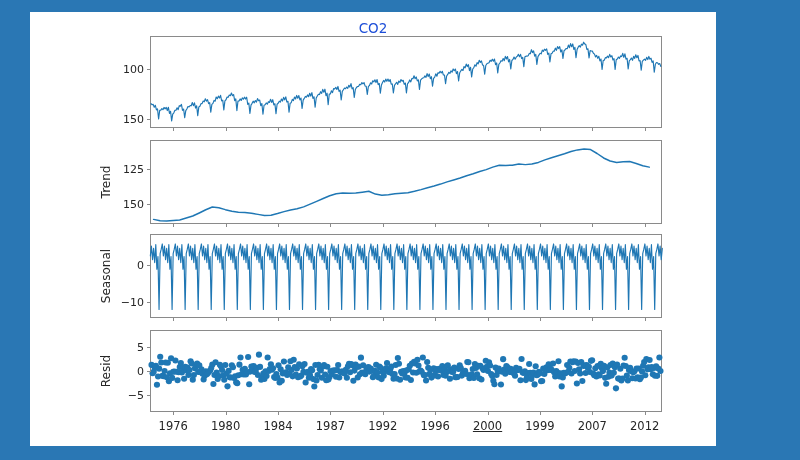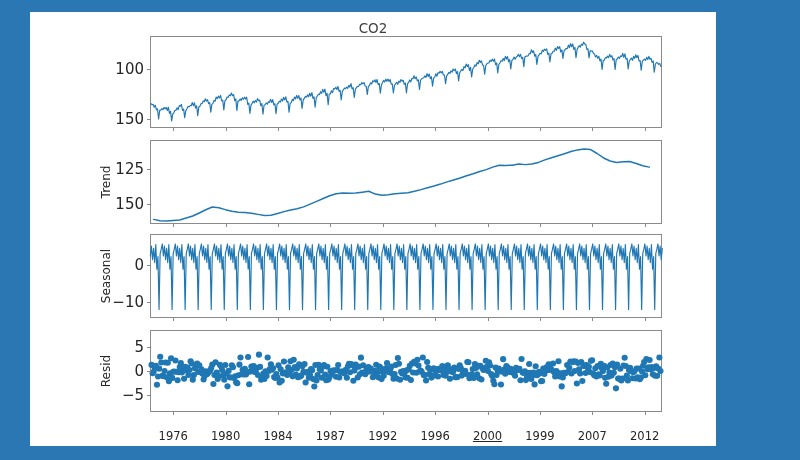--- a/index.html
+++ b/index.html
@@ -37,21 +37,21 @@
     user-select: none;
     pointer-events: none;
   }
   .fig-title {
     position: absolute;
     left: 0;
     top: 8px;
     width: 686px;
     text-align: center;
     font-size: 13.5px;
-    color: #404040;
+    color: #1d4ed8;
   }
   
   .panel {
     position: absolute;
     left: 120px;       
     width: 512px;      
     box-sizing: border-box;
     border: 1.1px solid #8a8a8a;
     background: #ffffff;
   }
@@ -65,42 +65,42 @@
     left: 0; top: 0;
     width: 100%; height: 100%;
     display: block;
     overflow: visible;
   }
   .ytick-label {
     position: absolute;
     right: 100%;
     margin-right: 7px;
     transform: translateY(-50%);
-    font-size: 15px;
+    font-size: 11px;
     color: #262626;
     white-space: nowrap;
   }
   .ytick-mark {
     position: absolute;
     right: 100%;
     width: 4px;
     height: 0;
     border-top: 1.1px solid #8a8a8a;
   }
   .xtick-mark {
     position: absolute;
     top: 100%;
     height: 4px;
     width: 0;
     border-left: 1.1px solid #8a8a8a;
   }
   .xtick-label {
     position: absolute;
     top: 100%;
-    margin-top: 18px;
+    margin-top: 8px;
     transform: translateX(-50%);
     font-size: 11.5px;
     color: #262626;
     white-space: nowrap;
   }
   .ylabel-wrap {
     position: absolute;
     right: 100%;
     top: 0;
     height: 100%;

